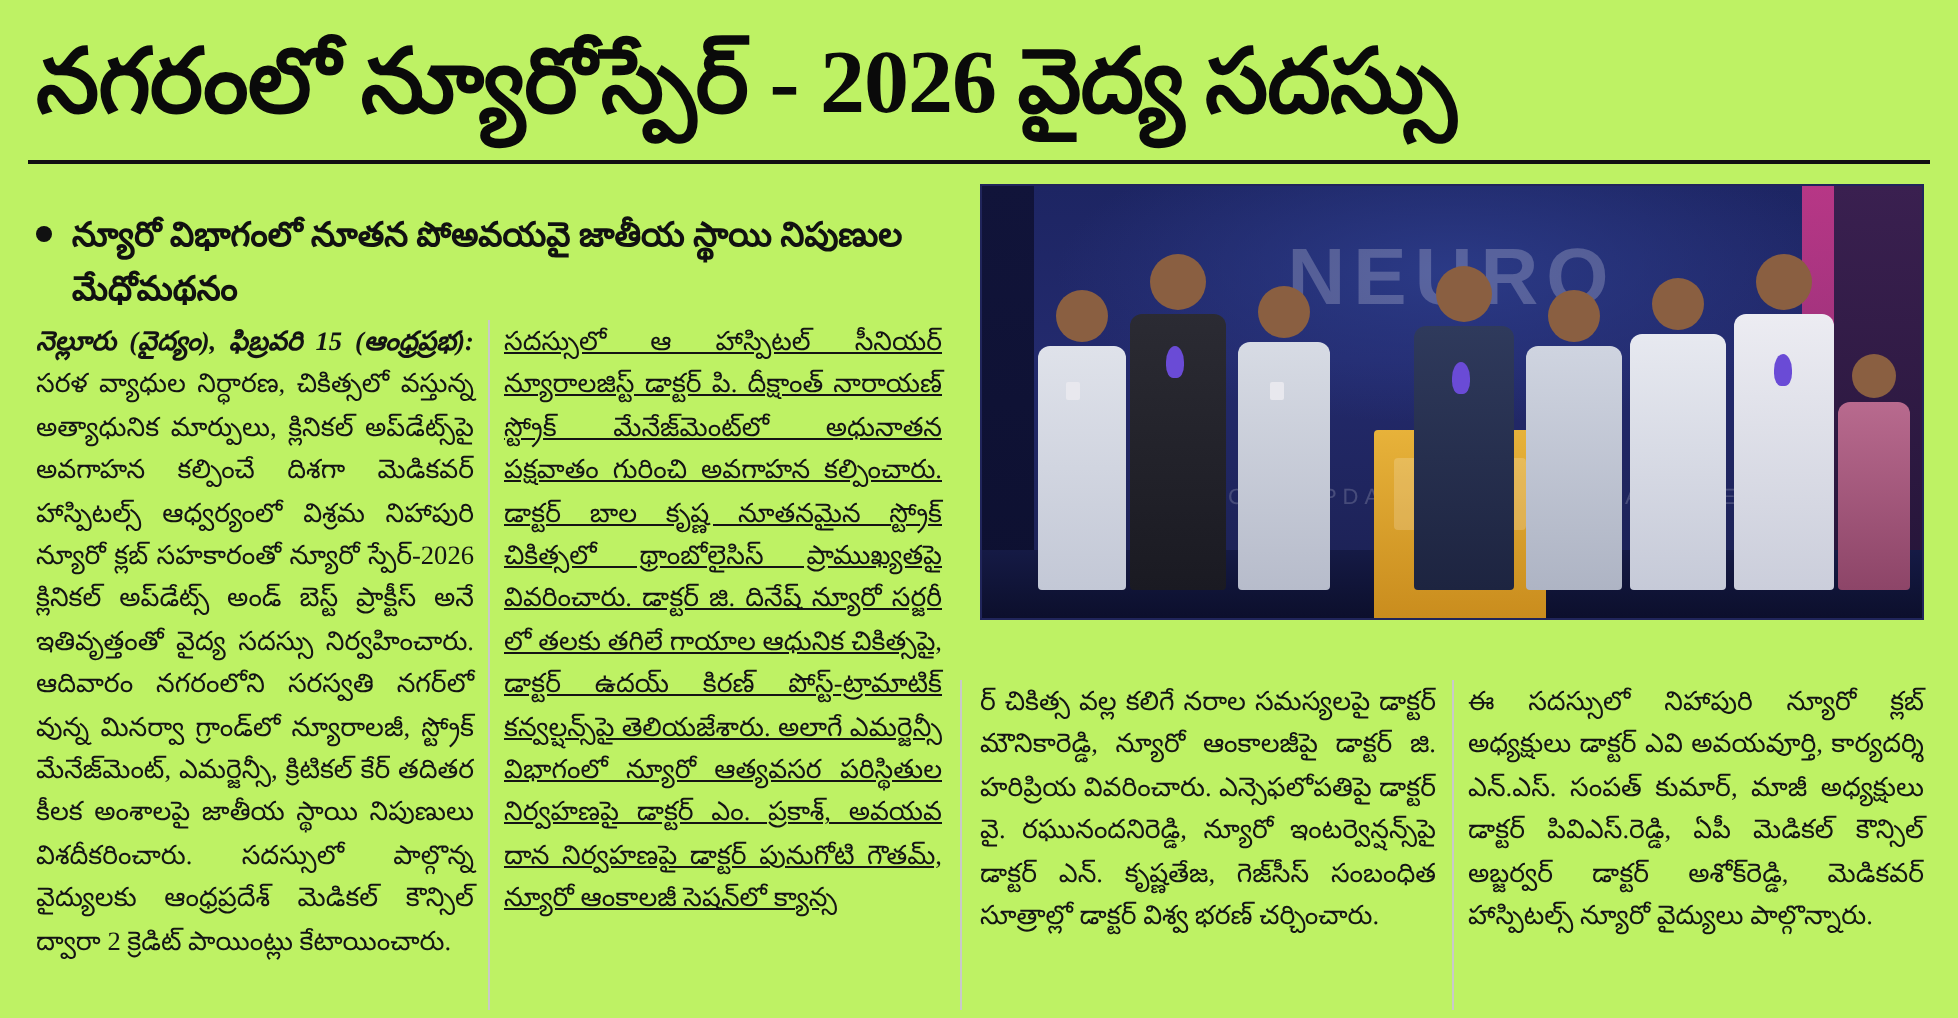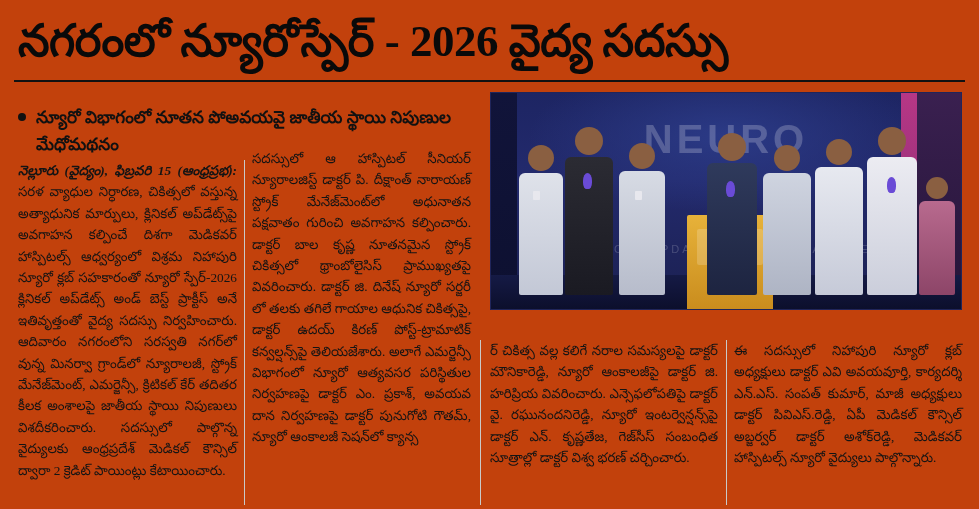--- a/index.html
+++ b/index.html
@@ -7,21 +7,21 @@
     padding: 0;
     background: #ffffff;
   }
   body {
     font-family: "Liberation Sans", sans-serif;
   }
   .page {
     position: relative;
     width: 979px;
     height: 509px;
-    background: #c2410c;
+    background: #bef264;
     overflow: hidden;
   }
   
   .headline {
     position: absolute;
     left: 18px;
     top: 10px;
     width: 944px;
     height: 66px;
     font-family: "Liberation Serif", serif;
@@ -77,23 +77,24 @@
     text-justify: inter-word;
   }
   .col-1 {
     left: 18px;
     top: 160px;
     width: 219px;
     height: 345px;
   }
   .col-2 {
     left: 252px;
-    top: 148px;
+    top: 160px;
     width: 219px;
     height: 345px;
+    text-decoration: underline;
   }
   .col-3 {
     left: 490px;
     top: 340px;
     width: 228px;
     height: 165px;
   }
   .col-4 {
     left: 734px;
     top: 340px;

